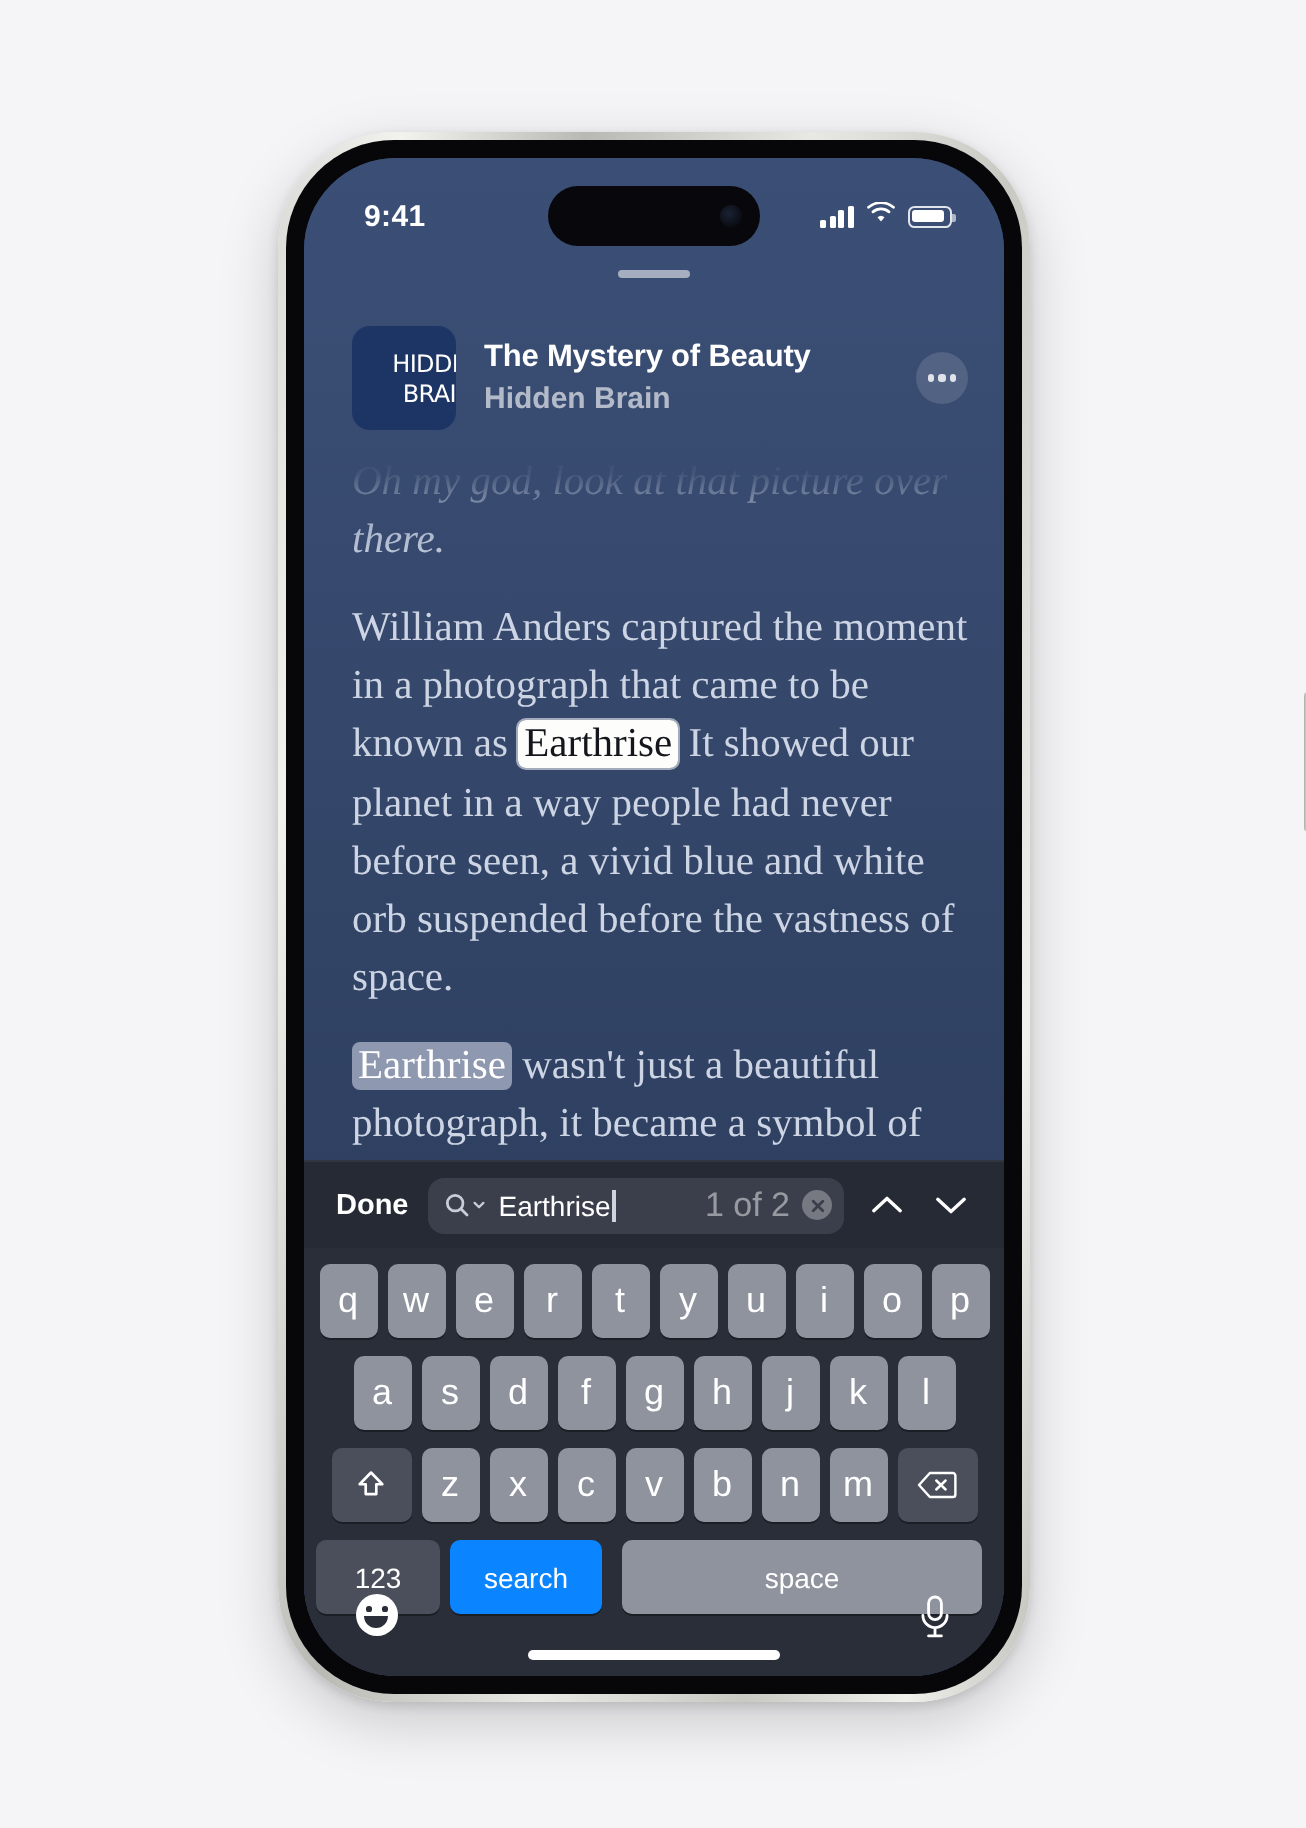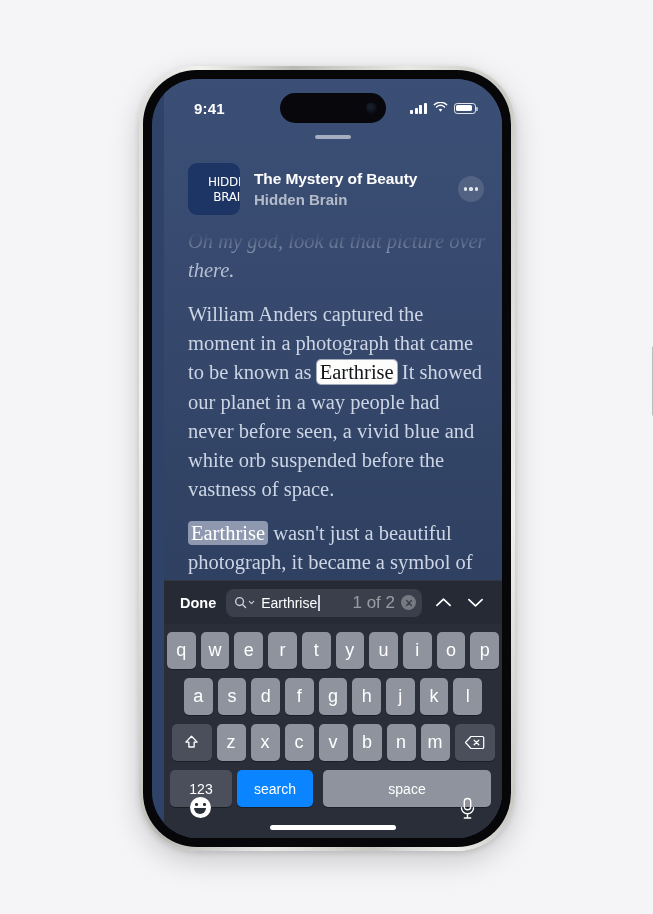--- a/index.html
+++ b/index.html
@@ -38,21 +38,20 @@
   .btn-action{ left:136px; top:206px; width:4px; height:28px; }
   .btn-volup{  left:136px; top:258px; width:4px; height:48px; }
   .btn-voldn{  left:136px; top:318px; width:4px; height:48px; }
   .btn-power{  left:513px; top:280px; width:4px; height:70px;
                background:linear-gradient(90deg,#adada8,#ececea,#9b9b96); }
 
   
   .content{
     position:absolute; inset:0;
     background:linear-gradient(180deg,#3b4f76 0%,#37496e 26%,#324466 50%,#2e3f60 72%,#2b3b59 100%);
-    margin-left:12px;
   }
 
   
   .statusbar{
     position:absolute; top:0; left:0; right:0; height:46px;
     display:flex; align-items:center; justify-content:space-between;
     padding:12px 26px 0 30px;
     color:#fff;
   }
   .clock{ font-size:15px; font-weight:700; letter-spacing:.2px; }

